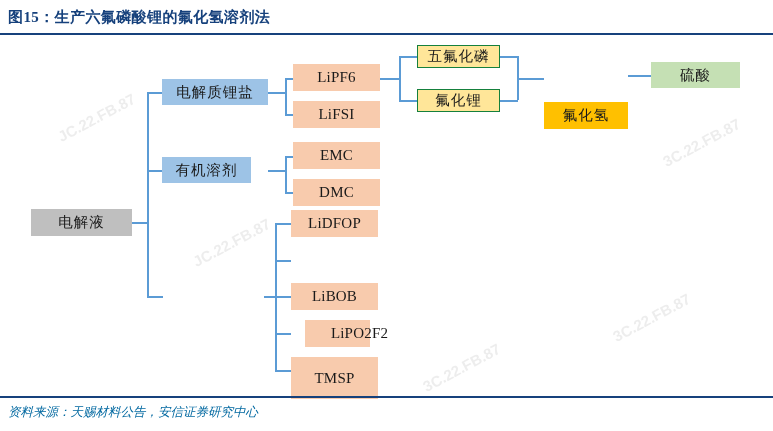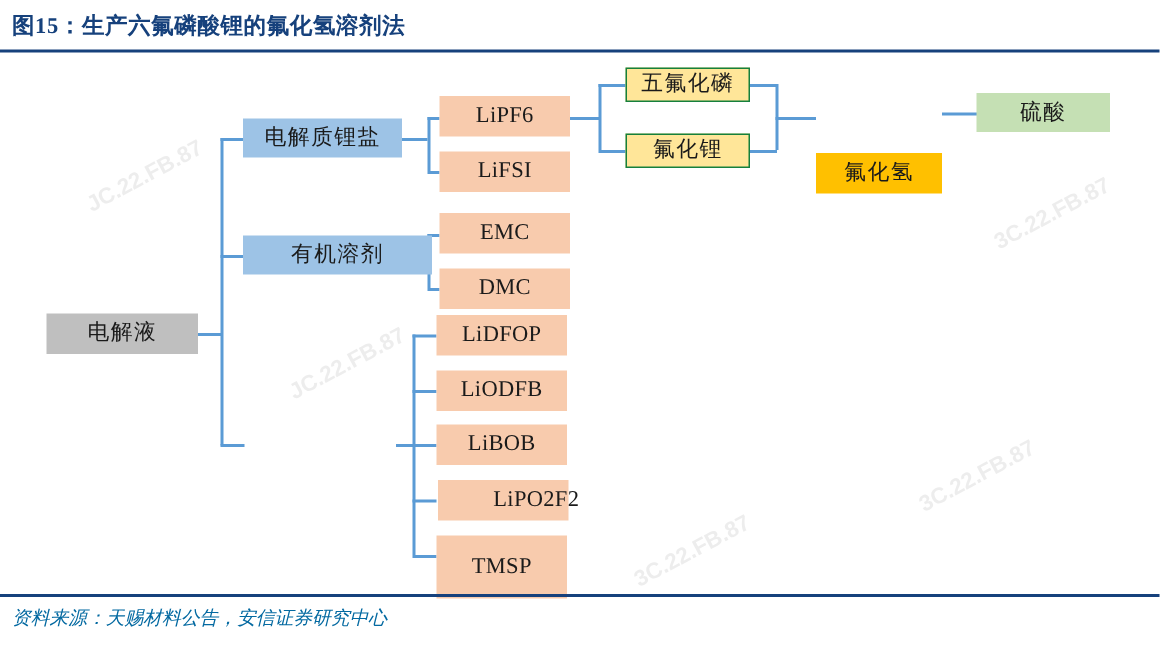--- a/index.html
+++ b/index.html
@@ -124,32 +124,31 @@
   <div class="ln ln-h" style="left:500px;top:56px;width:18px;"></div>
   <div class="ln ln-h" style="left:500px;top:100px;width:18px;"></div>
   <div class="ln ln-v" style="left:517px;top:56px;height:44px;"></div>
   <div class="ln ln-h" style="left:517px;top:78px;width:27px;"></div>
 
   <div class="ln ln-h" style="left:628px;top:75px;width:24px;"></div>
 
   <div class="node cn n-gray" style="left:31px;top:209px;width:101px;height:27px;">电解液</div>
 
   <div class="node cn n-blue" style="left:162px;top:79px;width:106px;height:26px;">电解质锂盐</div>
-  <div class="node cn n-blue" style="left:162px;top:157px;width:126px;height:26px;">有机溶剂</div>
+  <div class="node cn n-blue" style="left:162px;top:157px;width:89px;height:26px;">有机溶剂</div>
 
   <div class="node latin n-peach" style="left:293px;top:64px;width:87px;height:27px;">LiPF6</div>
   <div class="node latin n-peach" style="left:293px;top:101px;width:87px;height:27px;">LiFSI</div>
 
   <div class="node latin n-peach" style="left:293px;top:142px;width:87px;height:27px;">EMC</div>
   <div class="node latin n-peach" style="left:293px;top:179px;width:87px;height:27px;">DMC</div>
 
   <div class="node latin n-peach" style="left:291px;top:210px;width:87px;height:27px;">LiDFOP</div>
-  <div class="node latin n-peach" style="left:291px;top:247px;width:87px;height:27px;">LiODFB</div>
   <div class="node latin n-peach" style="left:291px;top:283px;width:87px;height:27px;">LiBOB</div>
-  <div class="node latin n-peach" style="left:292px;top:320px;width:87px;height:27px;padding-left:44px;">LiPO2F2</div>
+  <div class="node latin n-peach" style="left:305px;top:320px;width:65px;height:27px;padding-left:44px;">LiPO2F2</div>
   <div class="node latin n-peach" style="left:291px;top:357px;width:87px;height:42px;">TMSP</div>
 
   <div class="node cn n-yellow" style="left:417px;top:45px;width:83px;height:23px;">五氟化磷</div>
   <div class="node cn n-yellow" style="left:417px;top:89px;width:83px;height:23px;">氟化锂</div>
 
   <div class="node cn n-orange" style="left:544px;top:62px;width:84px;height:27px;margin-top:40px;">氟化氢</div>
 
   <div class="node cn n-green" style="left:651px;top:62px;width:89px;height:26px;font-family:Liberation Serif, serif;">硫酸</div>
 
   <div class="rule-bottom"></div>

